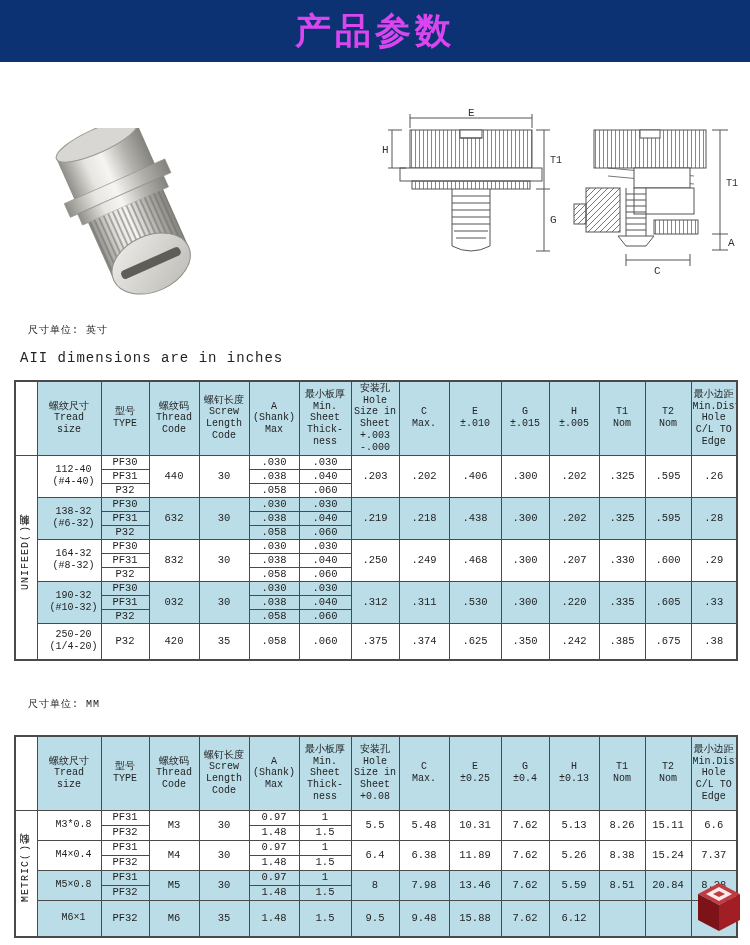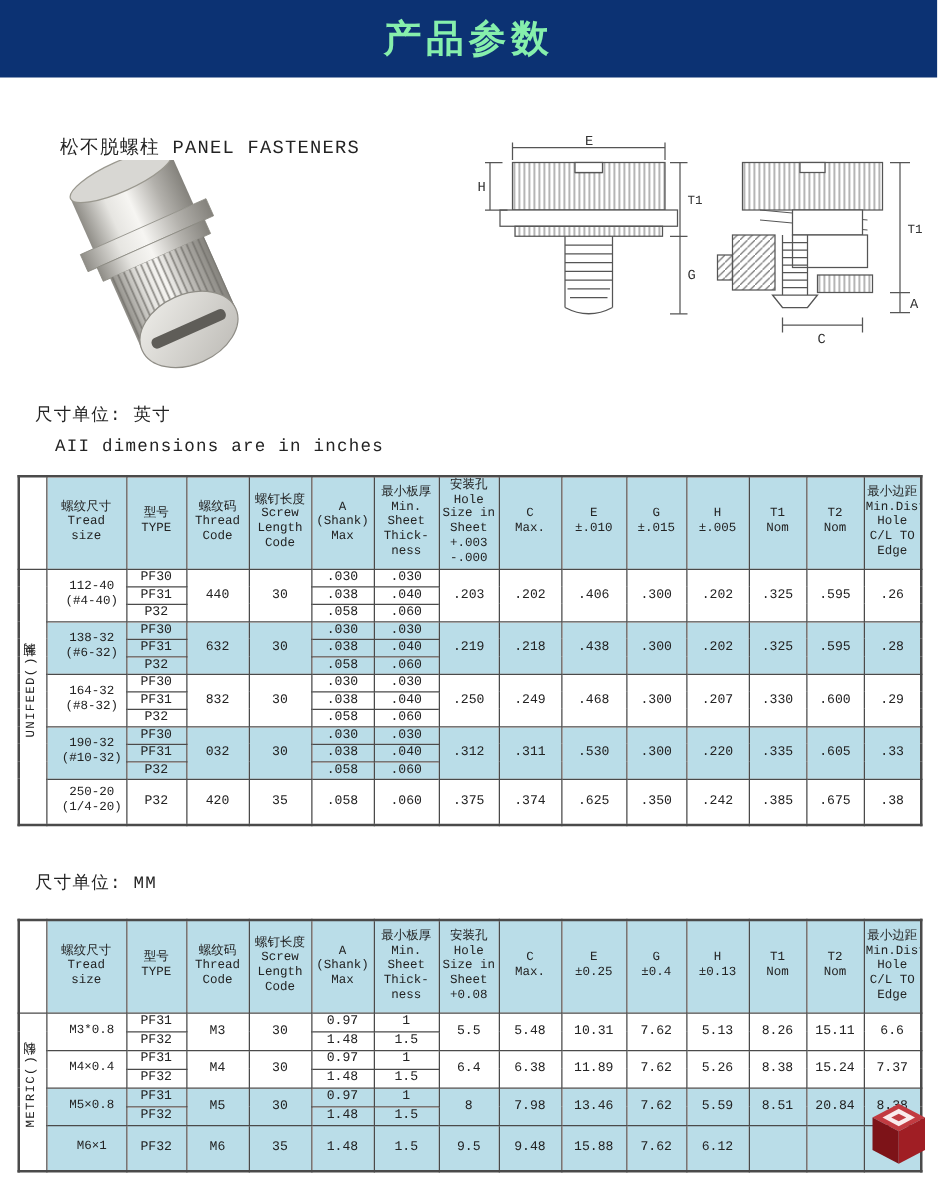--- a/index.html
+++ b/index.html
@@ -5,32 +5,32 @@
   :root{
     --navy:#0c3273; --blue:#badde8; --bd:#4a4a4a; --txt:#232323;
     --logo-red:#a01e24;
   }
   html,body{margin:0;padding:0;background:#fff;}
   .page{position:relative;width:750px;height:945px;background:#fff;overflow:hidden;
         font-family:"Liberation Mono","DejaVu Sans Mono",sans-serif;color:var(--txt);}
 
   .titlebar{position:absolute;left:0;top:0;width:750px;height:62px;background:var(--navy);
             display:flex;align-items:center;justify-content:center;}
-  .titlebar h1{margin:0;color:#86efac;font-size:30px;font-weight:700;letter-spacing:4px;
+  .titlebar h1{margin:0;color:#d946ef;font-size:36px;font-weight:700;letter-spacing:4px;
                font-family:"DejaVu Sans","Liberation Sans",sans-serif;}
 
   .prod-label{position:absolute;left:48px;top:108px;font-size:15px;letter-spacing:1px;}
 
   .photo{position:absolute;left:30px;top:128px;}
   .drawing{position:absolute;left:382px;top:108px;}
   .drw-caption{position:absolute;left:382px;top:278px;width:360px;text-align:center;
                font-size:14px;letter-spacing:1px;}
 
-  .unit-cn{position:absolute;left:28px;font-size:14px;letter-spacing:1px;}
-  .unit-en{position:absolute;left:44px;font-size:14px;letter-spacing:1px;}
+  .unit-cn{position:absolute;left:28px;font-size:10px;letter-spacing:1px;}
+  .unit-en{position:absolute;left:20px;font-size:14px;letter-spacing:1px;}
   .u1{top:323px}.u2{top:350px}.u3{top:697px}.u4{top:704px}
 
   table.dtable{position:absolute;left:14px;width:722px;border-collapse:collapse;
                border:2px solid var(--bd);table-layout:fixed;}
   .t-inch{top:380px}.t-metric{top:735px}
   .dtable th,.dtable td{border:1px solid var(--bd);padding:0 1px;text-align:center;
                vertical-align:middle;white-space:pre-line;line-height:1.18;overflow:hidden;}
   .dtable th{background:var(--blue);font-weight:400;font-size:10px;}
   .dtable td{font-size:10.5px;background:#fff;}
   .dtable thead tr{height:74px;}
@@ -54,24 +54,20 @@
 </style>
 </head>
 <body>
 
 <div class="page">
 
   <div class="titlebar">
     <h1>产品参数</h1>
   </div>
 
-  <div class="prod-label">
-    <span>松不脱螺柱</span>
-    <span>PANEL FASTENERS</span>
-  </div>
 
   <div class="photo">
     <svg width="195" height="175" viewBox="0 0 195 175">
       <defs>
         <linearGradient id="met" x1="0" y1="0" x2="1" y2="0">
           <stop offset="0" stop-color="#8f8d87"></stop>
             <stop offset="0.28" stop-color="#e6e5e1"></stop>
           <stop offset="0.48" stop-color="#f6f5f2"></stop>
             <stop offset="0.75" stop-color="#b3b1ac"></stop>
           <stop offset="1" stop-color="#84827c"></stop>

